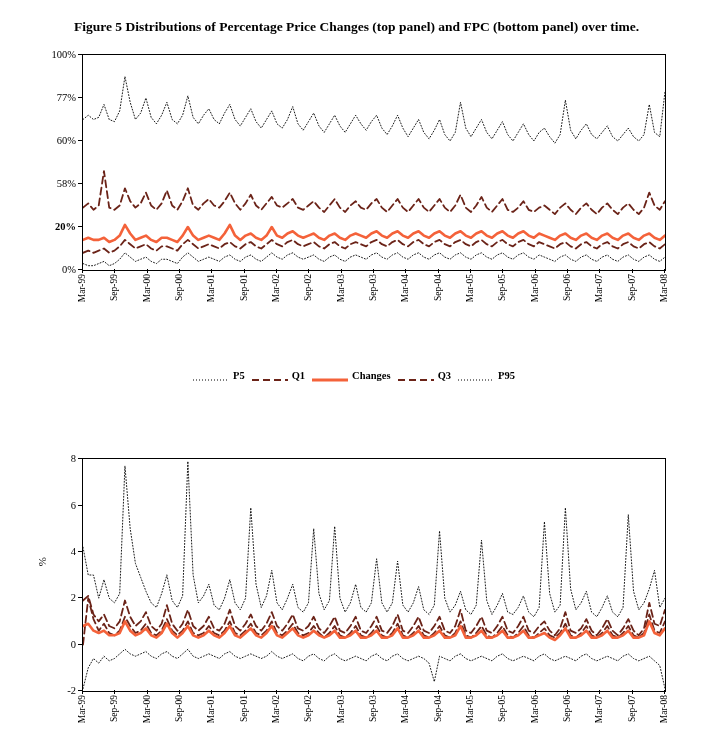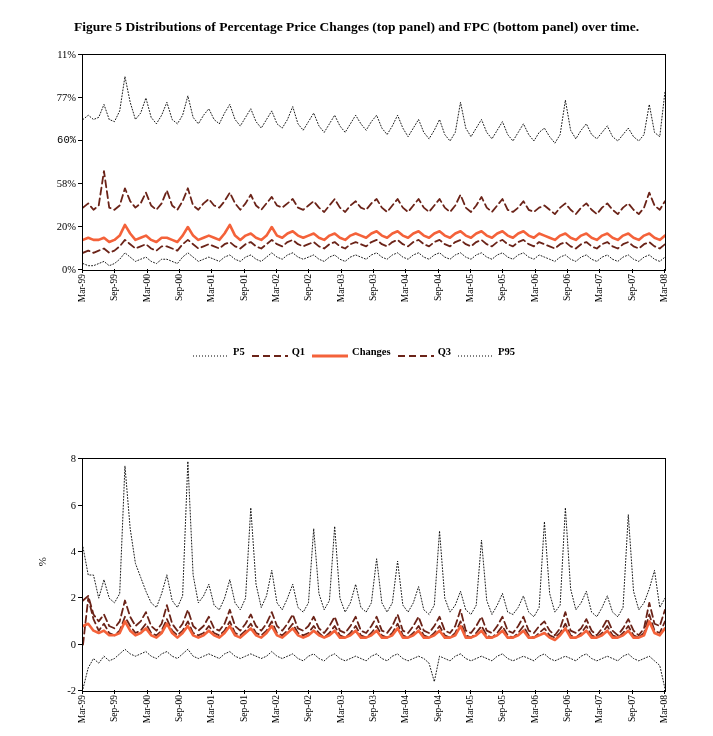--- a/index.html
+++ b/index.html
@@ -61,20 +61,21 @@
   }
   .legend{
     position:absolute;
     display:flex;
     align-items:center;
     justify-content:center;
     gap:7px;
     font-size:11px;
     font-family:"Liberation Serif", serif;
     width:100%;
+    margin-top:24px;
   }
   .legend-item{display:flex;align-items:center;gap:4px;}
   .legend-key{display:inline-block;width:36px;height:0;}
   .legend-label{font-family:"Liberation Serif", serif;font-weight:bold;font-size:10.5px;}
   svg{display:block;}
 </style>
 </head>
 <body>
 
 <div id="figure-title">Figure 5 Distributions of Percentage Price Changes (top panel) and FPC (bottom panel) over time.</div>
@@ -85,29 +86,29 @@
         <polyline points="0.00,64.50 5.24,60.20 10.49,64.50 15.73,62.35 20.97,49.45 26.22,64.50 31.46,66.65 36.70,55.90 41.95,21.50 47.19,47.30 52.43,64.50 57.68,58.05 62.92,43.00 68.16,62.35 73.41,68.80 78.65,60.20 83.89,47.30 89.14,64.50 94.38,68.80 99.62,60.20 104.86,40.85 110.11,62.35 115.35,68.80 120.59,60.20 125.84,53.75 131.08,64.50 136.32,68.80 141.57,58.05 146.81,49.45 152.05,64.50 157.30,70.95 162.54,62.35 167.78,53.75 173.03,66.65 178.27,73.10 183.51,64.50 188.76,55.90 194.00,68.80 199.24,73.10 204.49,64.50 209.73,51.60 214.97,68.80 220.22,75.25 225.46,66.65 230.70,58.05 235.95,70.95 241.19,77.40 246.43,68.80 251.68,60.20 256.92,70.95 262.16,77.40 267.41,68.80 272.65,60.20 277.89,68.80 283.14,75.25 288.38,66.65 293.62,60.20 298.86,73.10 304.11,79.55 309.35,70.95 314.59,60.20 319.84,73.10 325.08,81.70 330.32,73.10 335.57,64.50 340.81,77.40 346.05,83.85 351.30,75.25 356.54,64.50 361.78,79.55 367.03,86.00 372.27,77.40 377.51,47.30 382.76,73.10 388.00,81.70 393.24,73.10 398.49,64.50 403.73,77.40 408.97,83.85 414.22,75.25 419.46,66.65 424.70,79.55 429.95,86.00 435.19,77.40 440.43,68.80 445.68,79.55 450.92,86.00 456.16,77.40 461.41,73.10 466.65,81.70 471.89,88.15 477.14,79.55 482.38,45.15 487.62,75.25 492.86,83.85 498.11,75.25 503.35,68.80 508.59,79.55 513.84,83.85 519.08,77.40 524.32,70.95 529.57,81.70 534.81,86.00 540.05,79.55 545.30,73.10 550.54,81.70 555.78,86.00 561.03,79.55 566.27,49.45 571.51,77.40 576.76,81.70 582.00,36.55" fill="none" stroke="#000000" stroke-width="0.9" stroke-dasharray="1,2" stroke-linejoin="round" stroke-linecap="round"></polyline>
         <polyline points="0.00,152.65 5.24,148.35 10.49,154.80 15.73,150.50 20.97,116.10 26.22,152.65 31.46,154.80 36.70,150.50 41.95,133.30 47.19,146.20 52.43,152.65 57.68,148.35 62.92,137.60 68.16,150.50 73.41,154.80 78.65,148.35 83.89,135.45 89.14,150.50 94.38,154.80 99.62,146.20 104.86,133.30 110.11,150.50 115.35,154.80 120.59,148.35 125.84,144.05 131.08,150.50 136.32,152.65 141.57,146.20 146.81,137.60 152.05,148.35 157.30,154.80 162.54,148.35 167.78,139.75 173.03,150.50 178.27,154.80 183.51,148.35 188.76,141.90 194.00,150.50 199.24,152.65 204.49,148.35 209.73,144.05 214.97,152.65 220.22,154.80 225.46,150.50 230.70,146.20 235.95,152.65 241.19,156.95 246.43,150.50 251.68,144.05 256.92,152.65 262.16,156.95 267.41,150.50 272.65,146.20 277.89,152.65 283.14,154.80 288.38,148.35 293.62,144.05 298.86,152.65 304.11,156.95 309.35,150.50 314.59,144.05 319.84,152.65 325.08,156.95 330.32,150.50 335.57,144.05 340.81,152.65 346.05,156.95 351.30,150.50 356.54,144.05 361.78,152.65 367.03,156.95 372.27,150.50 377.51,139.75 382.76,152.65 388.00,156.95 393.24,150.50 398.49,141.90 403.73,152.65 408.97,156.95 414.22,150.50 419.46,144.05 424.70,154.80 429.95,156.95 435.19,152.65 440.43,146.20 445.68,154.80 450.92,156.95 456.16,152.65 461.41,150.50 466.65,154.80 471.89,159.10 477.14,152.65 482.38,148.35 487.62,154.80 492.86,159.10 498.11,152.65 503.35,148.35 508.59,154.80 513.84,159.10 519.08,152.65 524.32,148.35 529.57,154.80 534.81,159.10 540.05,152.65 545.30,148.35 550.54,154.80 555.78,159.10 561.03,152.65 566.27,137.60 571.51,150.50 576.76,154.80 582.00,146.20" fill="none" stroke="#6b2318" stroke-width="1.8" stroke-dasharray="7,4" stroke-linejoin="round" stroke-linecap="round"></polyline>
         <polyline points="0.00,197.80 5.24,195.65 10.49,197.80 15.73,195.65 20.97,193.50 26.22,197.80 31.46,195.65 36.70,191.35 41.95,184.90 47.19,189.20 52.43,193.50 57.68,191.35 62.92,189.20 68.16,193.50 73.41,195.65 78.65,191.35 83.89,191.35 89.14,193.50 94.38,195.65 99.62,189.20 104.86,184.90 110.11,189.20 115.35,193.50 120.59,191.35 125.84,189.20 131.08,191.35 136.32,193.50 141.57,189.20 146.81,187.05 152.05,191.35 157.30,193.50 162.54,189.20 167.78,187.05 173.03,191.35 178.27,193.50 183.51,189.20 188.76,184.90 194.00,189.20 199.24,191.35 204.49,187.05 209.73,184.90 214.97,189.20 220.22,191.35 225.46,189.20 230.70,187.05 235.95,191.35 241.19,193.50 246.43,189.20 251.68,187.05 256.92,191.35 262.16,193.50 267.41,189.20 272.65,187.05 277.89,189.20 283.14,191.35 288.38,187.05 293.62,184.90 298.86,189.20 304.11,191.35 309.35,187.05 314.59,184.90 319.84,189.20 325.08,191.35 330.32,187.05 335.57,184.90 340.81,189.20 346.05,191.35 351.30,187.05 356.54,184.90 361.78,189.20 367.03,191.35 372.27,187.05 377.51,184.90 382.76,189.20 388.00,191.35 393.24,187.05 398.49,184.90 403.73,189.20 408.97,191.35 414.22,187.05 419.46,184.90 424.70,189.20 429.95,191.35 435.19,187.05 440.43,184.90 445.68,189.20 450.92,191.35 456.16,187.05 461.41,189.20 466.65,191.35 471.89,193.50 477.14,189.20 482.38,187.05 487.62,191.35 492.86,193.50 498.11,189.20 503.35,187.05 508.59,191.35 513.84,193.50 519.08,189.20 524.32,187.05 529.57,191.35 534.81,193.50 540.05,189.20 545.30,187.05 550.54,191.35 555.78,193.50 561.03,189.20 566.27,187.05 571.51,191.35 576.76,193.50 582.00,189.20" fill="none" stroke="#6b2318" stroke-width="1.8" stroke-dasharray="7,4" stroke-linejoin="round" stroke-linecap="round"></polyline>
         <polyline points="0.00,208.55 5.24,210.70 10.49,210.70 15.73,208.55 20.97,206.40 26.22,210.70 31.46,208.55 36.70,204.25 41.95,197.80 47.19,202.10 52.43,206.40 57.68,204.25 62.92,202.10 68.16,206.40 73.41,208.55 78.65,204.25 83.89,204.25 89.14,206.40 94.38,208.55 99.62,202.10 104.86,197.80 110.11,202.10 115.35,206.40 120.59,204.25 125.84,202.10 131.08,204.25 136.32,206.40 141.57,202.10 146.81,199.95 152.05,204.25 157.30,206.40 162.54,202.10 167.78,199.95 173.03,204.25 178.27,206.40 183.51,202.10 188.76,197.80 194.00,202.10 199.24,204.25 204.49,199.95 209.73,197.80 214.97,202.10 220.22,204.25 225.46,202.10 230.70,199.95 235.95,204.25 241.19,206.40 246.43,202.10 251.68,199.95 256.92,204.25 262.16,206.40 267.41,202.10 272.65,199.95 277.89,202.10 283.14,204.25 288.38,199.95 293.62,197.80 298.86,202.10 304.11,204.25 309.35,199.95 314.59,197.80 319.84,202.10 325.08,204.25 330.32,199.95 335.57,197.80 340.81,202.10 346.05,204.25 351.30,199.95 356.54,197.80 361.78,202.10 367.03,204.25 372.27,199.95 377.51,197.80 382.76,202.10 388.00,204.25 393.24,199.95 398.49,197.80 403.73,202.10 408.97,204.25 414.22,199.95 419.46,197.80 424.70,202.10 429.95,204.25 435.19,199.95 440.43,197.80 445.68,202.10 450.92,204.25 456.16,199.95 461.41,202.10 466.65,204.25 471.89,206.40 477.14,202.10 482.38,199.95 487.62,204.25 492.86,206.40 498.11,202.10 503.35,199.95 508.59,204.25 513.84,206.40 519.08,202.10 524.32,199.95 529.57,204.25 534.81,206.40 540.05,202.10 545.30,199.95 550.54,204.25 555.78,206.40 561.03,202.10 566.27,199.95 571.51,204.25 576.76,206.40 582.00,202.10" fill="none" stroke="#000000" stroke-width="0.9" stroke-dasharray="1,2" stroke-linejoin="round" stroke-linecap="round"></polyline>
         <polyline points="0.00,184.90 5.24,182.75 10.49,184.90 15.73,184.90 20.97,182.75 26.22,187.05 31.46,184.90 36.70,180.60 41.95,169.85 47.19,178.45 52.43,184.90 57.68,182.75 62.92,180.60 68.16,184.90 73.41,187.05 78.65,182.75 83.89,182.75 89.14,184.90 94.38,187.05 99.62,180.60 104.86,172.00 110.11,180.60 115.35,184.90 120.59,182.75 125.84,180.60 131.08,182.75 136.32,184.90 141.57,178.45 146.81,169.85 152.05,180.60 157.30,184.90 162.54,180.60 167.78,178.45 173.03,182.75 178.27,184.90 183.51,180.60 188.76,172.00 194.00,180.60 199.24,182.75 204.49,178.45 209.73,176.30 214.97,180.60 220.22,182.75 225.46,180.60 230.70,178.45 235.95,182.75 241.19,184.90 246.43,180.60 251.68,178.45 256.92,182.75 262.16,184.90 267.41,180.60 272.65,178.45 277.89,180.60 283.14,182.75 288.38,178.45 293.62,176.30 298.86,180.60 304.11,182.75 309.35,178.45 314.59,176.30 319.84,180.60 325.08,182.75 330.32,178.45 335.57,176.30 340.81,180.60 346.05,182.75 351.30,178.45 356.54,176.30 361.78,180.60 367.03,182.75 372.27,178.45 377.51,176.30 382.76,180.60 388.00,182.75 393.24,178.45 398.49,176.30 403.73,180.60 408.97,182.75 414.22,178.45 419.46,176.30 424.70,180.60 429.95,182.75 435.19,178.45 440.43,176.30 445.68,180.60 450.92,182.75 456.16,178.45 461.41,180.60 466.65,182.75 471.89,184.90 477.14,180.60 482.38,178.45 487.62,182.75 492.86,184.90 498.11,180.60 503.35,178.45 508.59,182.75 513.84,184.90 519.08,180.60 524.32,178.45 529.57,182.75 534.81,184.90 540.05,180.60 545.30,178.45 550.54,182.75 555.78,184.90 561.03,180.60 566.27,178.45 571.51,182.75 576.76,184.90 582.00,180.60" fill="none" stroke="#f4623a" stroke-width="2.6" stroke-linejoin="round" stroke-linecap="round"></polyline>
       </svg>
   </div>
   <div id="yticks-top">
       <div class="ytick" style="top: 223px; left: 0px; width: 52px;">0%</div>
       <div style="position: absolute; background: rgb(0, 0, 0); height: 1px; width: 4px; left: 54px; top: 223px;"></div>
-      <div class="ytick" style="top: 180px; left: 0px; width: 52px;">20%</div>
+      <div class="ytick" style="top: 180px; left: 0px; width: 52px; font-weight: bold;">20%</div>
       <div style="position: absolute; background: rgb(0, 0, 0); height: 1px; width: 4px; left: 54px; top: 180px;"></div>
       <div class="ytick" style="top: 137px; left: 0px; width: 52px;">58%</div>
       <div style="position: absolute; background: rgb(0, 0, 0); height: 1px; width: 4px; left: 54px; top: 137px;"></div>
-      <div class="ytick" style="top: 94px; left: 0px; width: 52px; font-family: Liberation Mono, monospace;">60%</div>
+      <div class="ytick" style="top: 94px; left: 0px; width: 52px;">60%</div>
       <div style="position: absolute; background: rgb(0, 0, 0); height: 1px; width: 4px; left: 54px; top: 94px;"></div>
       <div class="ytick" style="top: 51px; left: 0px; width: 52px;">77%</div>
       <div style="position: absolute; background: rgb(0, 0, 0); height: 1px; width: 4px; left: 54px; top: 51px;"></div>
-      <div class="ytick" style="top: 8px; left: 0px; width: 52px;">11%</div>
+      <div class="ytick" style="top: 8px; left: 0px; width: 52px;">100%</div>
       <div style="position: absolute; background: rgb(0, 0, 0); height: 1px; width: 4px; left: 54px; top: 8px;"></div>
     </div>
   <div id="xticks-top">
       <div class="xtick" style="left: 53px; top: 228px;">Mar-99</div>
       <div style="position: absolute; background: rgb(0, 0, 0); width: 1px; height: 4px; left: 58px; top: 223px;"></div>
       <div class="xtick" style="left: 85.3333px; top: 228px;">Sep-99</div>
       <div style="position: absolute; background: rgb(0, 0, 0); width: 1px; height: 4px; left: 90.3333px; top: 223px;"></div>
       <div class="xtick" style="left: 117.667px; top: 228px;">Mar-00</div>
       <div style="position: absolute; background: rgb(0, 0, 0); width: 1px; height: 4px; left: 122.667px; top: 223px;"></div>
       <div class="xtick" style="left: 150px; top: 228px;">Sep-00</div>

